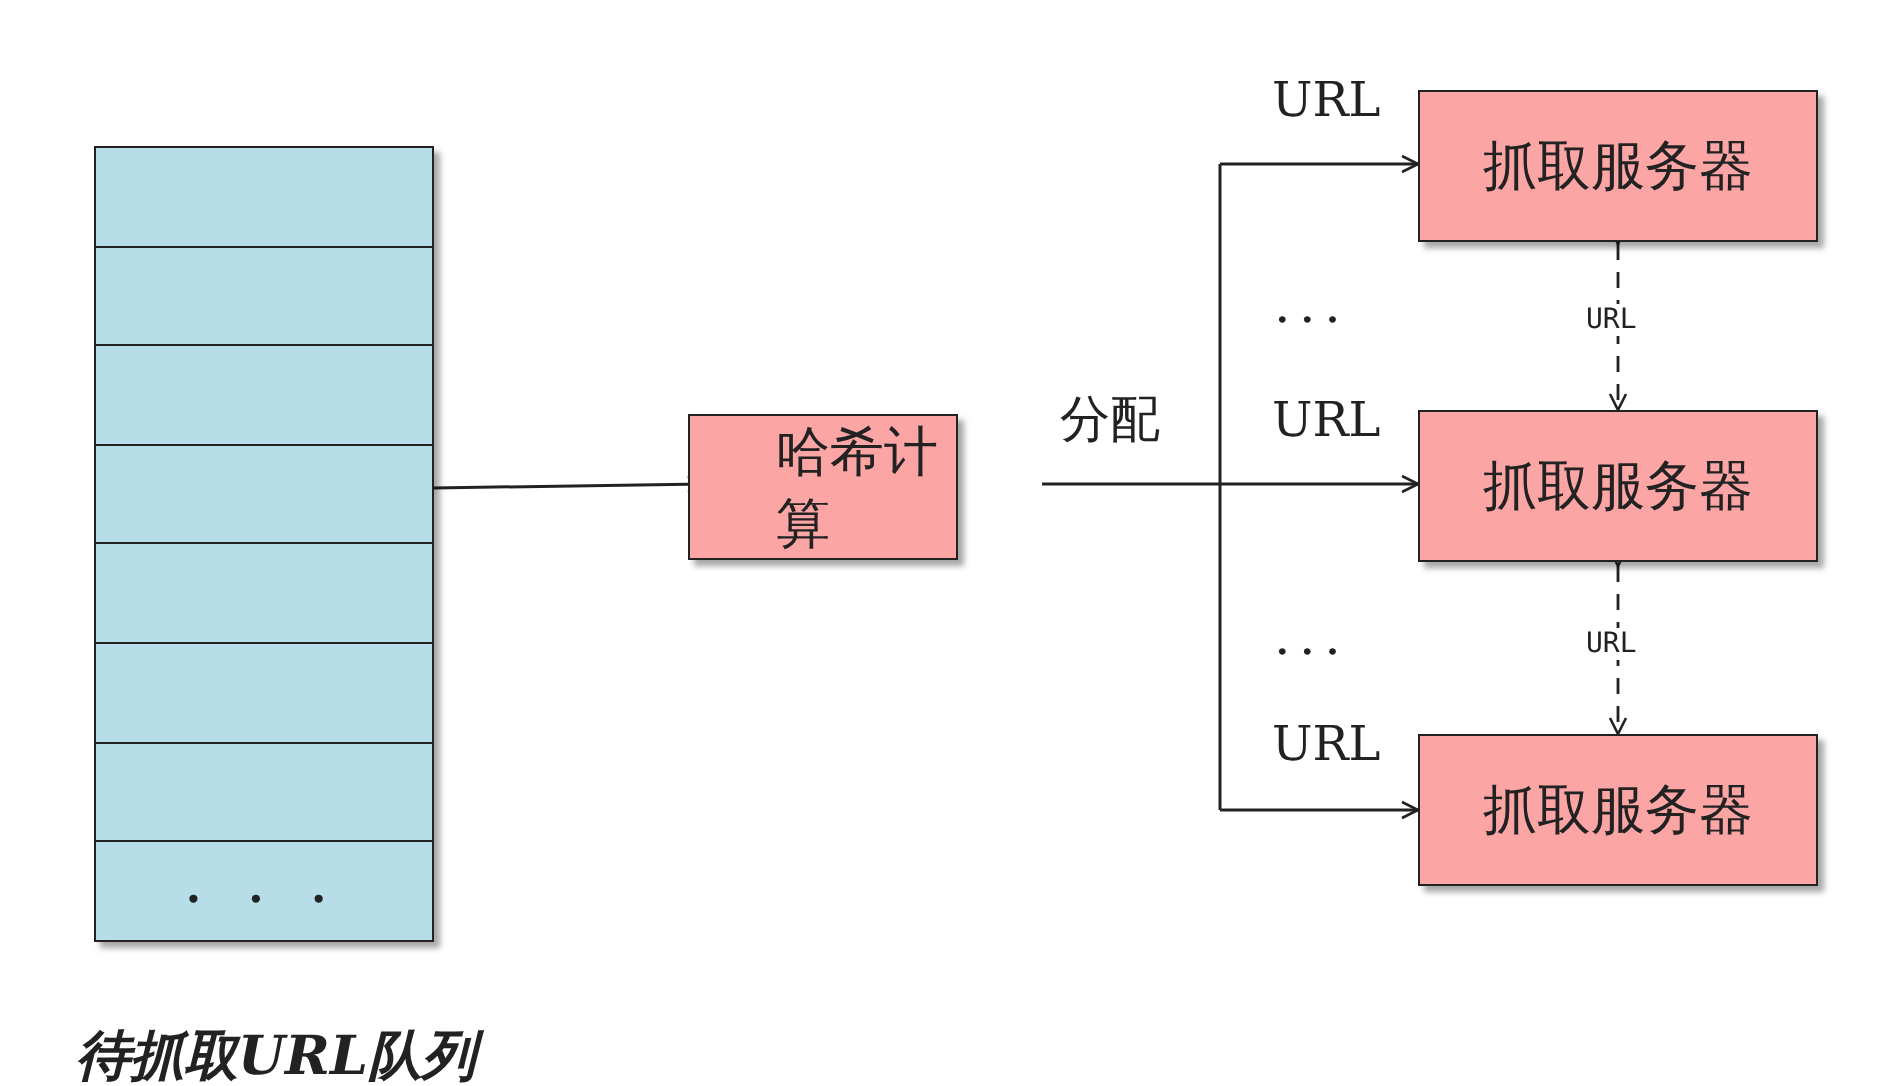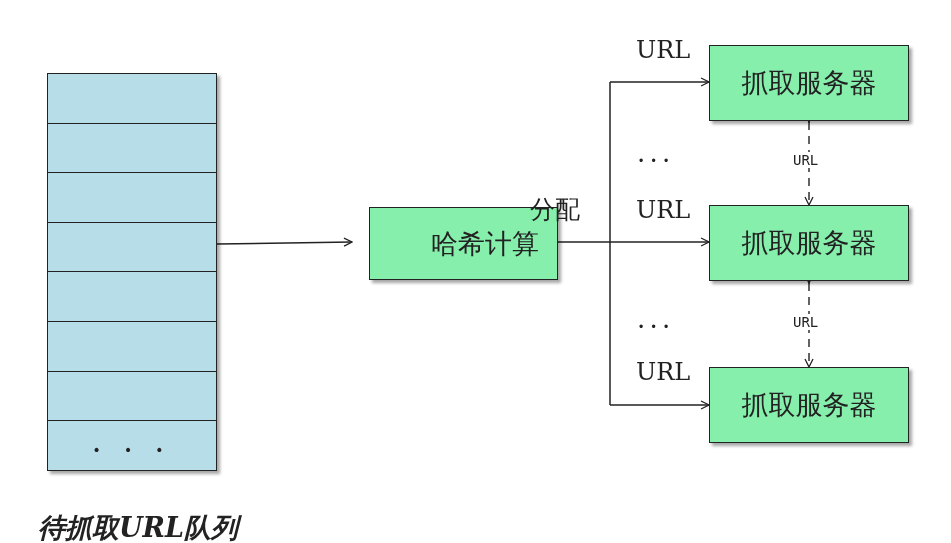--- a/index.html
+++ b/index.html
@@ -1,18 +1,18 @@
 <!DOCTYPE html>
 <html><head>
 <meta charset="utf-8">
 <style>
   html, body { margin: 0; padding: 0; background: #ffffff; }
   body { width: 951px; height: 543px; position: relative; overflow: hidden;
          font-family: "DejaVu Serif", "Liberation Serif", serif; color: #222; }
-  .box { position: absolute; background: #86efac; border: 1.5px solid #222;
+  .box { position: absolute; background: #fca5a5; border: 1.5px solid #222;
          box-shadow: 3px 3px 3px rgba(0,0,0,0.35); box-sizing: border-box; }
   .queue { position: absolute; left: 47px; top: 73px; width: 170px; height: 398px;
            border: 1.5px solid #222; box-shadow: 3px 3px 3px rgba(0,0,0,0.35);
            box-sizing: border-box; background: #b7dde8; }
   .cell { height: 49.6px; border-bottom: 1.5px solid #222; box-sizing: border-box; position: relative; }
   .cell:last-child { border-bottom: none; }
   .dots { position: absolute; left: 0; right: 0; bottom: 10px; text-align: center;
           font-size: 22px; letter-spacing: 8px; font-weight: bold; line-height: 1; }
   .label { position: absolute; white-space: nowrap; }
   .boxtext { display: flex; align-items: center; justify-content: center; width: 100%; height: 100%;
@@ -45,21 +45,21 @@
   <div class="cell"></div>
   <div class="cell"></div>
   <div class="cell"></div>
   <div class="cell">
     <span class="dots">· · ·</span>
   </div>
 </div>
 
 <div class="label" style="left:38px; top:500px; font-size:27px; font-style:italic; font-weight:bold; font-family:'DejaVu Serif',serif;margin-top:10px;">待抓取URL队列</div>
 
-<div class="box" style="left:369px; top:207px; width:189px; height:73px;padding-left:43px;">
+<div class="box" style="left:344px; top:207px; width:135px; height:73px;padding-left:43px;">
   <div class="boxtext">哈希计算</div>
 </div>
 
 <div class="label" style="left:530px; top:193px; font-size:25px; font-weight:normal; font-family:'DejaVu Sans',sans-serif;">分配</div>
 
 <div class="box" style="left:709px; top:45px; width:200px; height:76px;">
   <div class="boxtext">抓取服务器</div>
 </div>
 <div class="box" style="left:709px; top:205px; width:200px; height:76px;">
   <div class="boxtext">抓取服务器</div>

